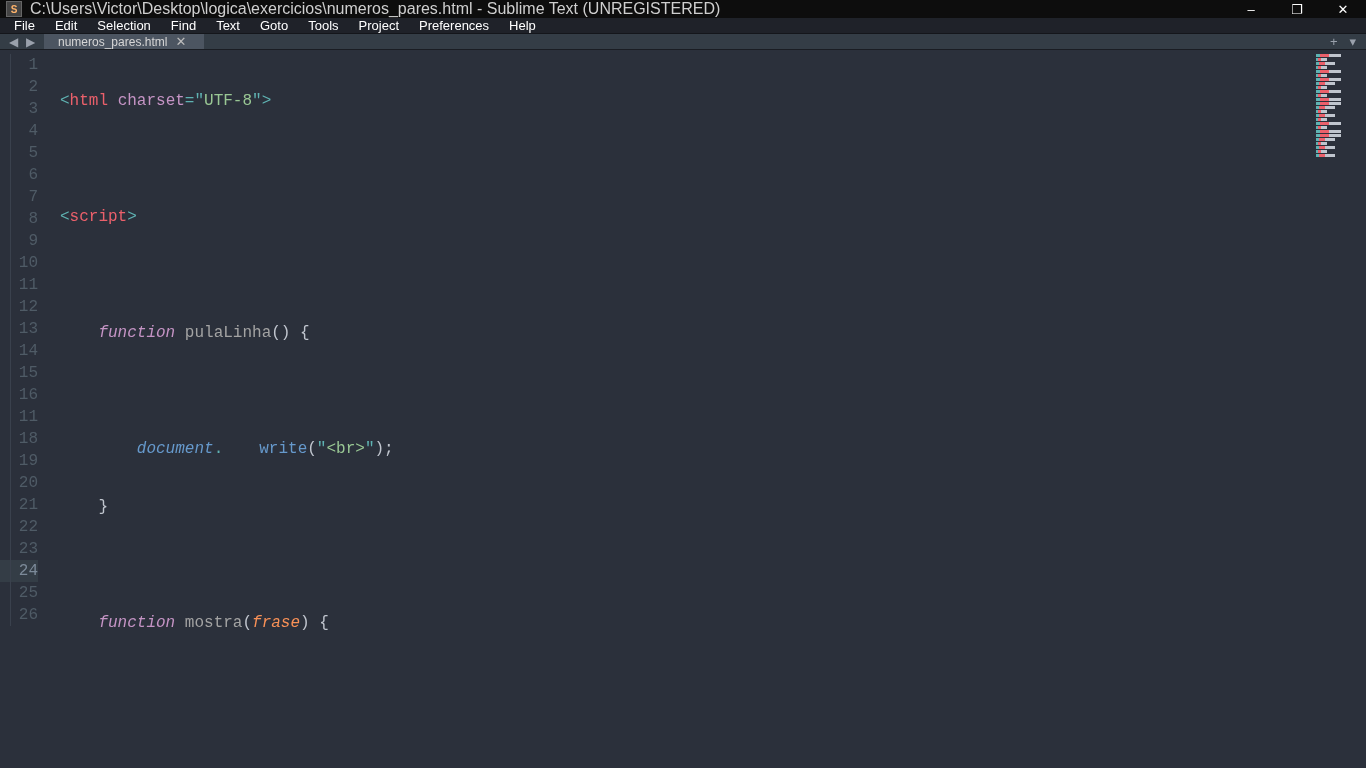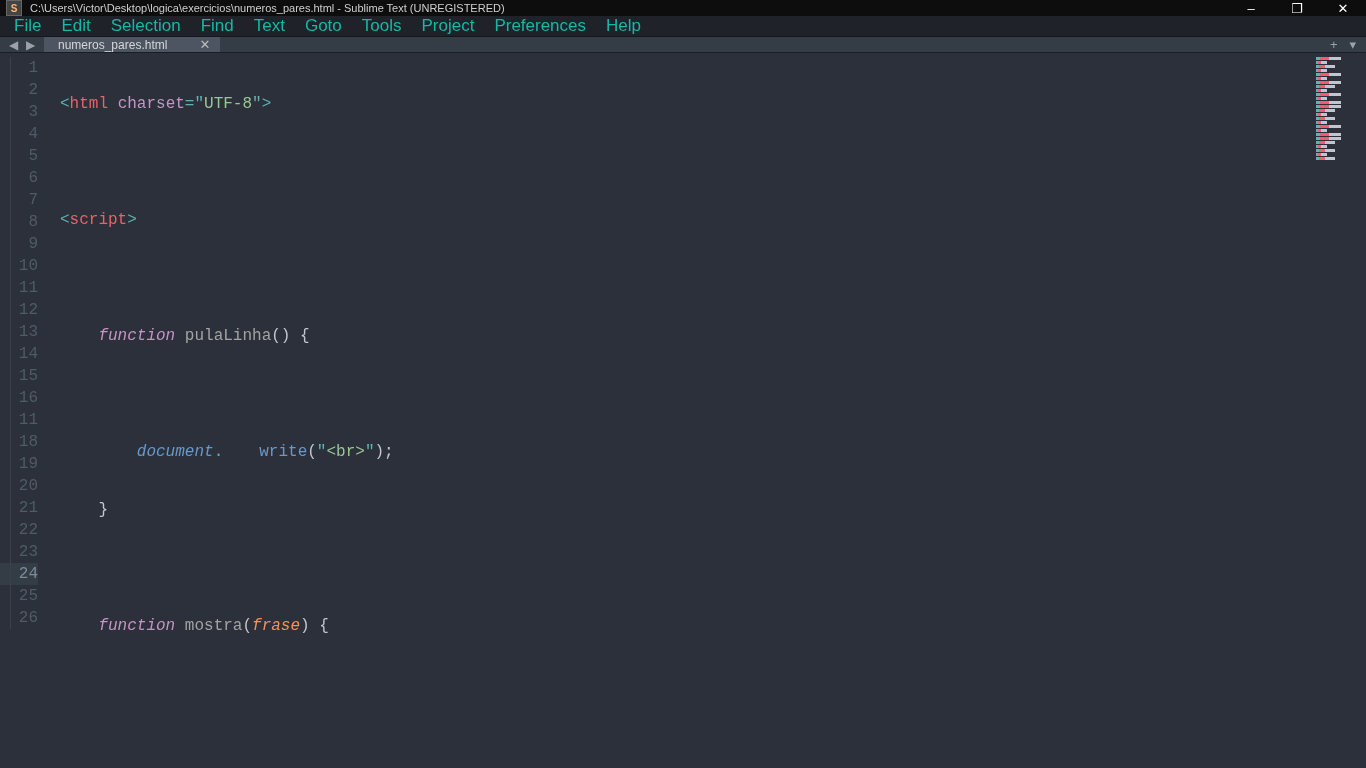--- a/index.html
+++ b/index.html
@@ -19,50 +19,50 @@
     padding: 0 0 0 6px;
     color: #cfcfcf;
   }
   .titlebar .app-icon {
     width: 16px; height: 16px; background: #444;
     border: 1px solid #666;
     margin-right: 8px;
     display: flex; align-items: center; justify-content: center;
     font-size: 10px; color: #ffb36b; font-weight: bold;
   }
-  .titlebar .title { flex: 1; font-size: 11px; }
+  .titlebar .title { flex: 1; font-size: 16px; }
   .win-controls { display: flex; height: 100%; }
   .win-btn {
     width: 46px; height: 100%;
     display: flex; align-items: center; justify-content: center;
     color: #fff; font-size: 13px;
   }
   
   .menubar {
     height: 24px; background: #1f2229;
     display: flex; align-items: flex-end;
     padding: 0 4px;
     border-bottom: 1px solid #14161b;
-    font-size: 17px;
-    color: #14b8a6;
+    font-size: 13px;
+    color: #ffffff;
   }
   .menu-item { padding: 0 10px; height: 100%; display: flex; align-items: center; }
   
   .tabrow {
     height: 28px; background: #343d46;
     display: flex; align-items: stretch;
     border-bottom: 1px solid #1a1d23;
   }
   .nav-arrows { display: flex; align-items: center; padding: 0 6px; gap: 2px; color: #9aa1ac; }
   .nav-arrow { width: 15px; text-align: center; font-size: 12px; }
   .tab {
     background: #4c5561;
     display: flex; align-items: center;
-    padding: 0 10px 0 14px;
-    gap: 32px;
+    padding: 0 0 0 14px;
+    gap: 8px;
     font-size: 12px; color: #d6d6d6;
     position: relative;
     min-width: 160px;
   }
   .tab .close { font-size: 13px; color: #bcbcbc; }
   .tabrow .spacer { flex: 1; }
   .tabrow .right-icons { display: flex; align-items: center; padding: 0 10px; gap: 12px; color: #9aa1ac; font-size: 13px; }
   
   .editor {
     flex: 1; display: flex; background: #2b303b;

